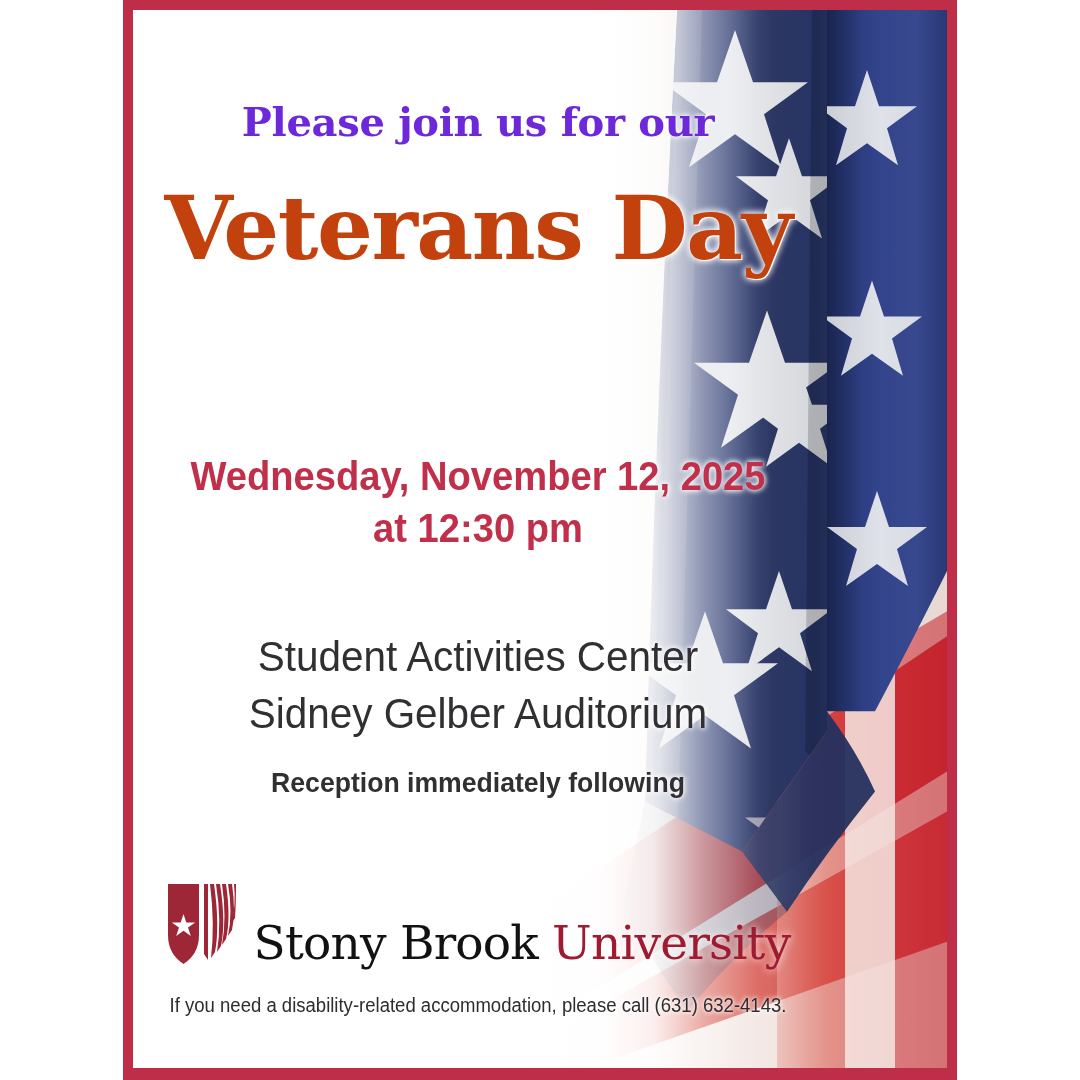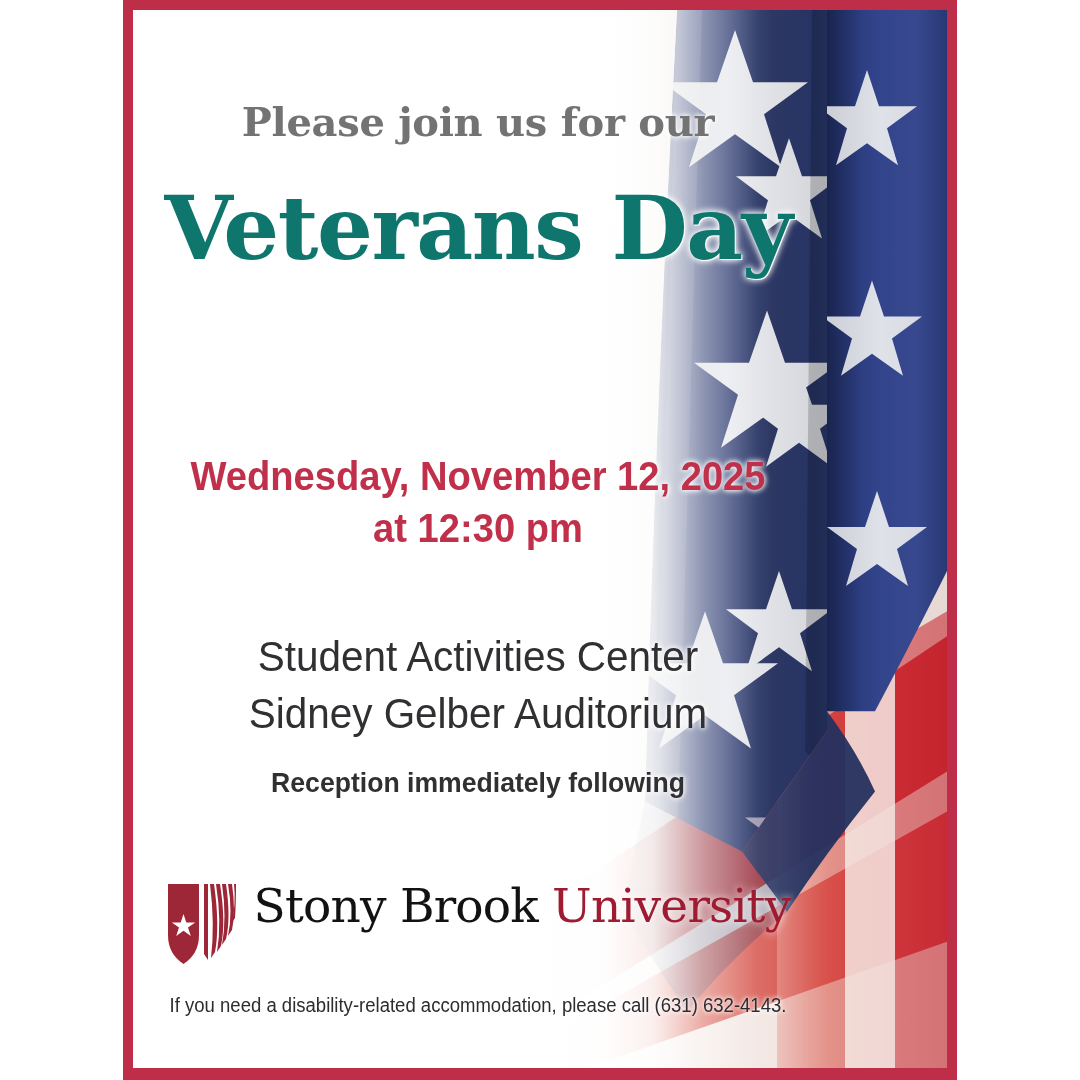--- a/index.html
+++ b/index.html
@@ -73,34 +73,34 @@
     text-align: center;
   }
 
   .kicker {
     position: absolute;
     top: 88px;
     left: 0; right: 0;
     font-family: "DejaVu Serif", "Liberation Serif", serif;
     font-size: 40px;
     font-weight: 700;
-    color: #737373;
+    color: #6d28d9;
     letter-spacing: -0.3px;
     text-shadow: 0 0 7px #ffffff, 0 0 5px #ffffff;
   }
 
   .headline {
     position: absolute;
     top: 175px;
     left: 0; right: 0;
     font-family: "DejaVu Serif", "Liberation Serif", serif;
     font-weight: 700;
     font-size: 88px;
     line-height: 0.99;
-    color: #0f766e;
+    color: #c2410c;
     letter-spacing: -1.5px;
     text-shadow: 0 0 9px #ffffff, 0 0 6px #ffffff, 1px 1px 0 #ffffff;
   }
   .headline .l2 { display:block; }
 
   .date-block {
     position: absolute;
     top: 440px;
     left: 0; right: 0;
     font-family: "Liberation Sans", sans-serif;
@@ -138,21 +138,21 @@
     transform: scaleX(0.95);
     text-shadow: 0 0 8px #ffffff, 0 0 5px #ffffff;
   }
 
   
   #logo {
     position: absolute;
     top: 872px;
     left: 0; right: 0;
     display: flex;
-    align-items: flex-start;
+    align-items: flex-end;
     justify-content: center;
     gap: 16px;
   }
   #logo-shield { width: 72px; height: 84px; display:block; flex:0 0 auto; }
   #logo-words {
     font-family: "DejaVu Serif", "Liberation Serif", serif;
     font-size: 47px;
     letter-spacing: -0.8px;
     white-space: nowrap;
     line-height: 1;

